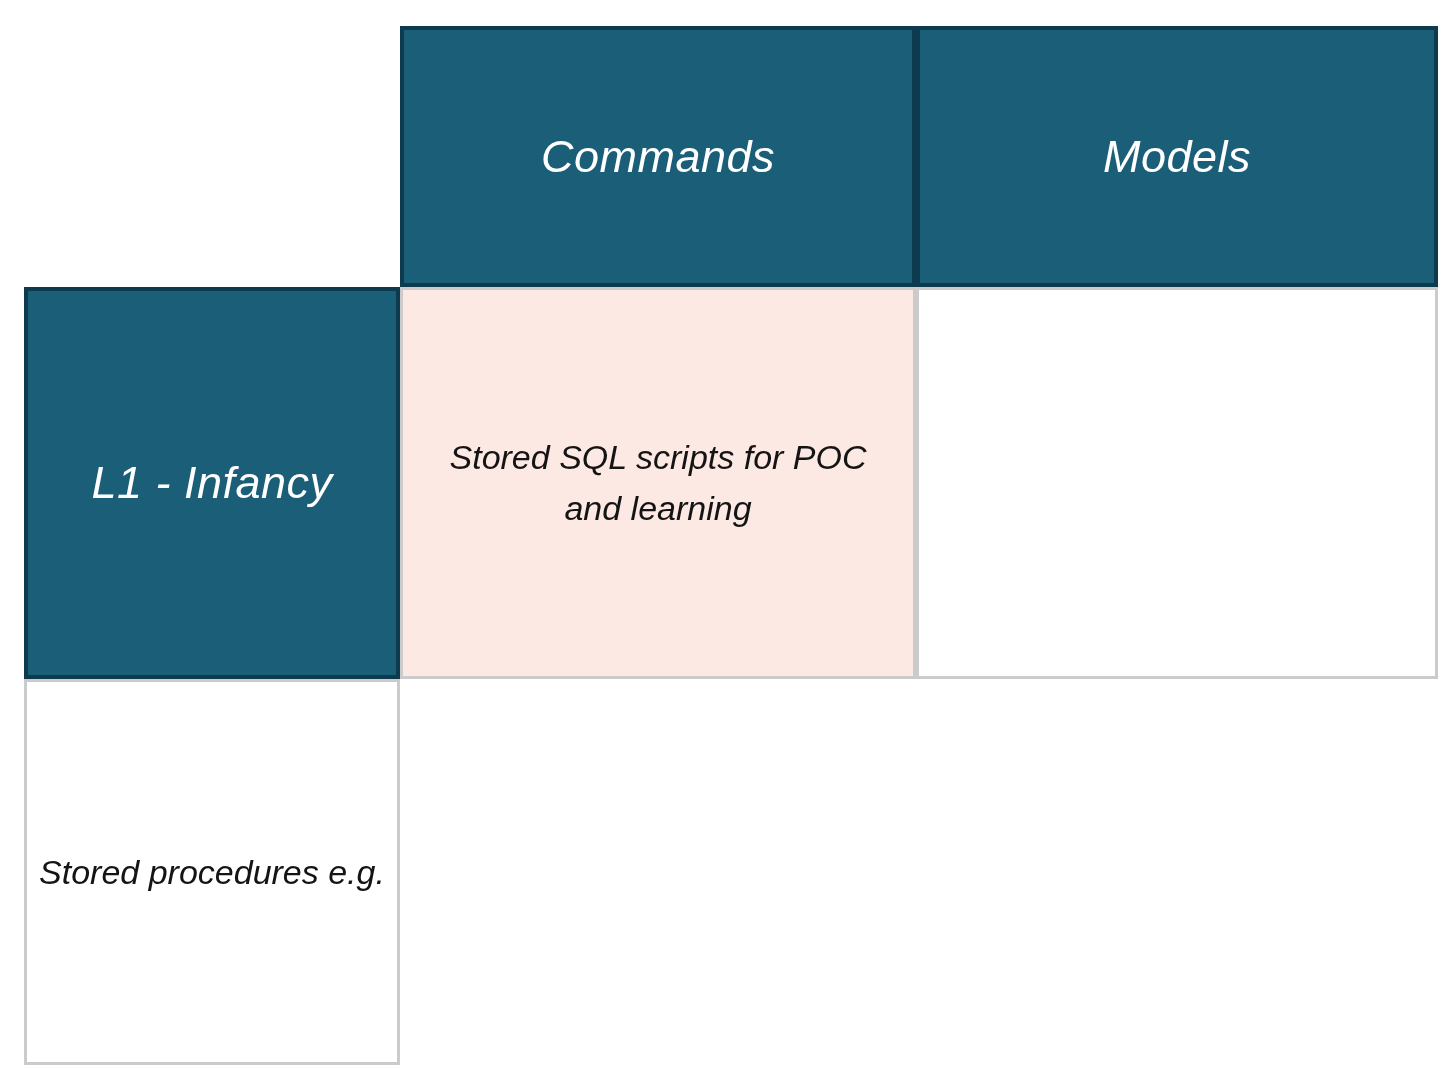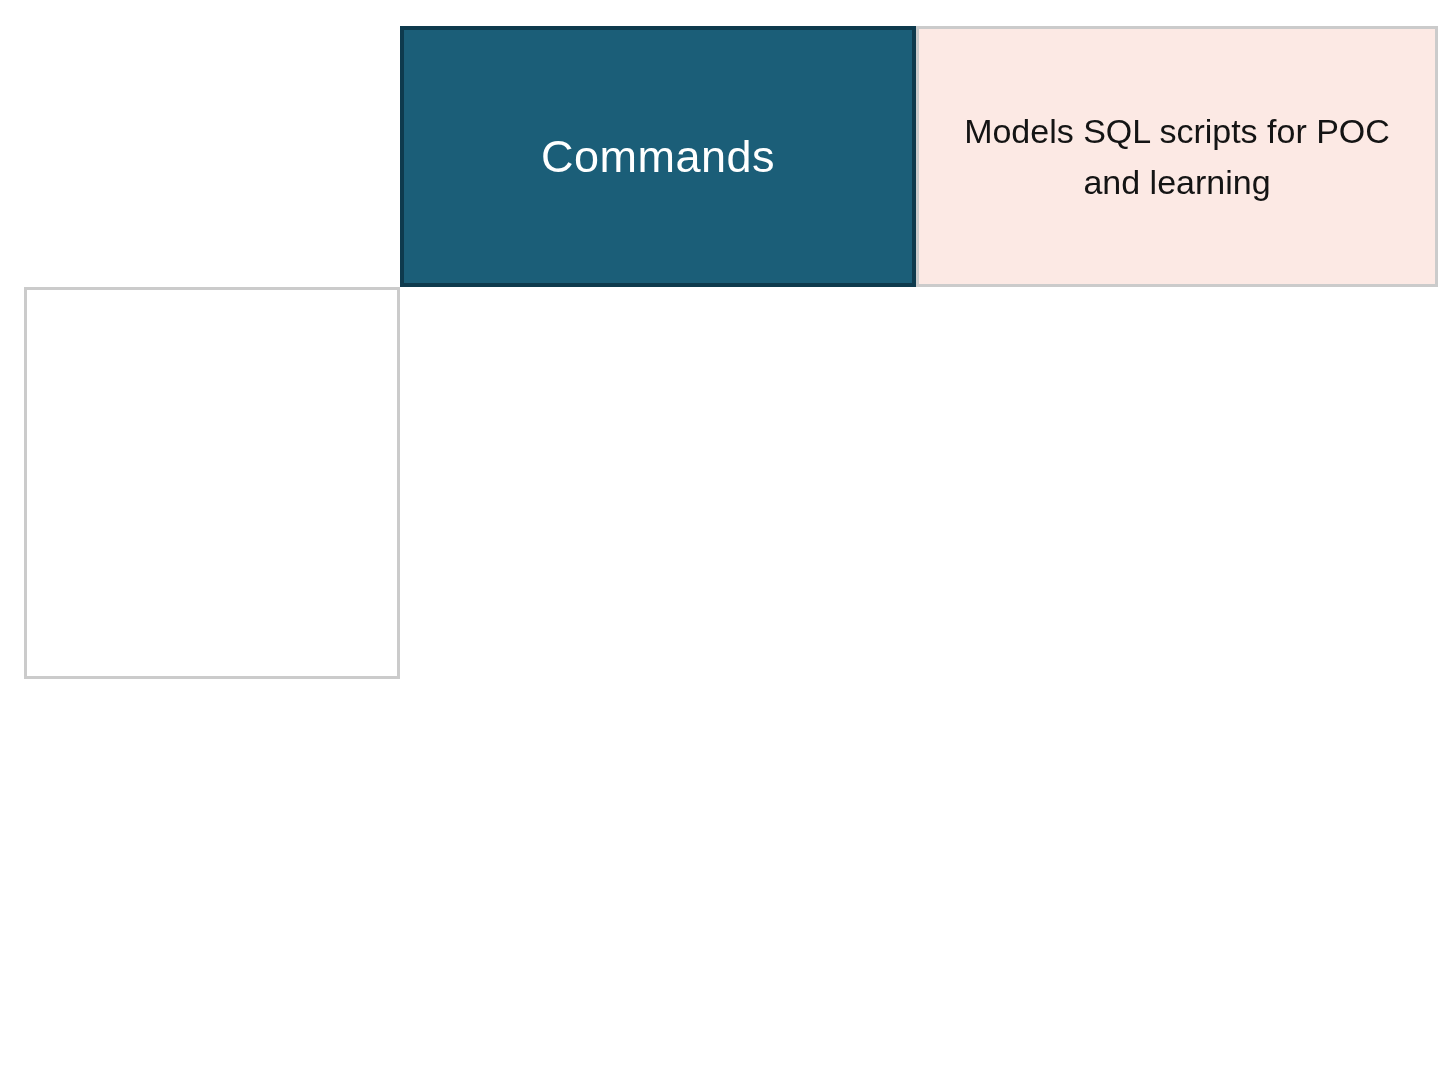--- a/index.html
+++ b/index.html
@@ -9,20 +9,21 @@
     width: 1446px;
     height: 1076px;
     overflow: hidden;
     font-family: "Liberation Sans", "DejaVu Sans", sans-serif;
   }
   .slide {
     position: relative;
     width: 1446px;
     height: 760px;
     background: var(--page-bg, #ffffff);
+    font-style: italic;
   }
   .matrix {
     position: absolute;
     left: 24px;
     top: 26px;
     width: 1414px;
     height: 1039px;
     display: grid;
     grid-template-columns: 376px 516px 522px;
     grid-template-rows: 261px 392px 386px;
@@ -66,27 +67,36 @@
 
 <div class="slide">
   <div class="matrix">
 
     <div class="cell corner"></div>
 
     <div class="cell teal">
       <span>Commands</span>
     </div>
 
+    <div class="cell teal">
+      <span>Models</span>
+    </div>
 
+    <div class="cell teal">
+      <span>L1 - Infancy</span>
+    </div>
 
 
     <div class="cell body highlight">
-      <span class="wrap">Models SQL scripts for POC and learning</span>
+      <span class="wrap">Stored SQL scripts for POC and learning</span>
     </div>
 
 
     <div class="cell body">
       <span></span>
     </div>
 
+    <div class="cell body">
+      <span>Stored procedures e.g.</span>
+    </div>
 
   </div>
 </div>
 
 </body></html>

